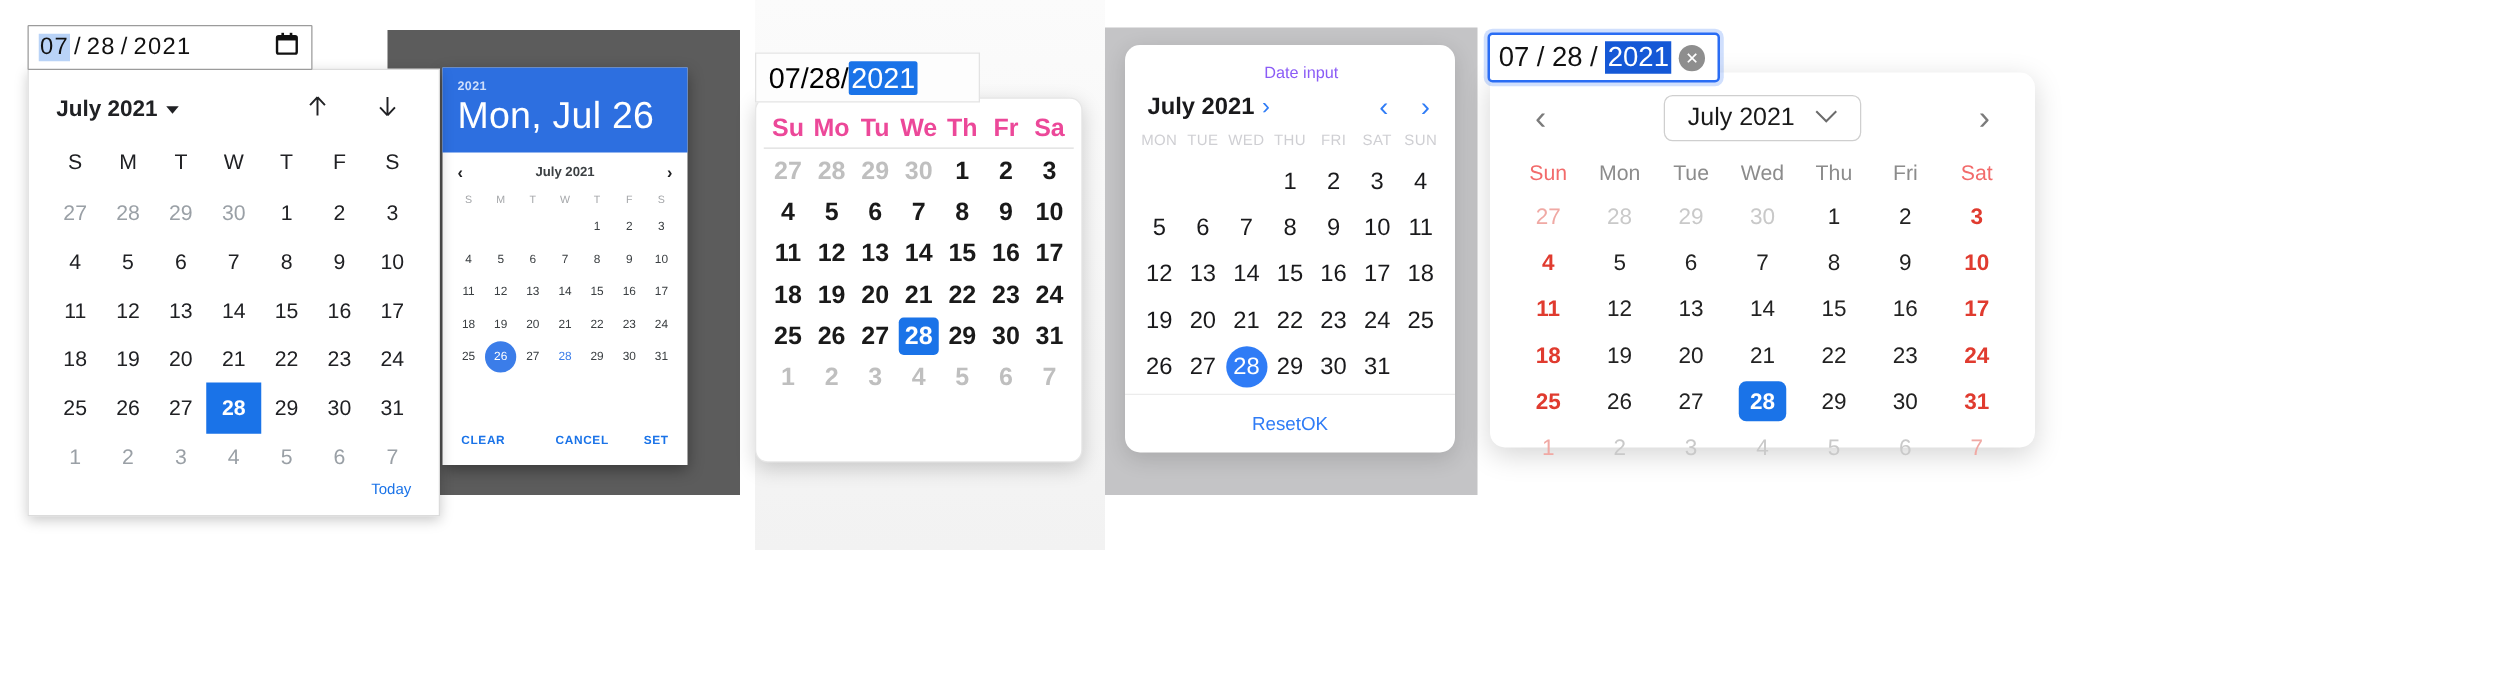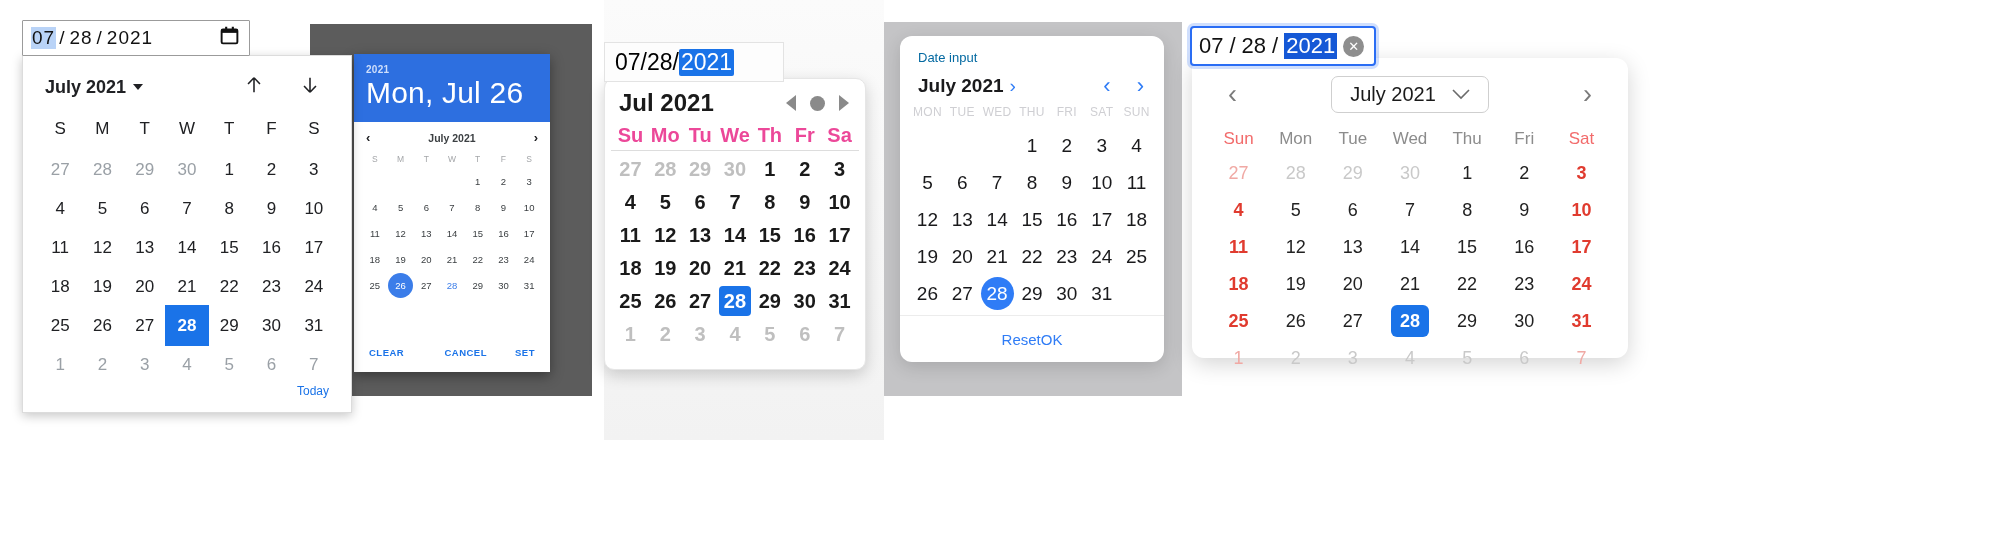--- a/index.html
+++ b/index.html
@@ -82,21 +82,21 @@
   #p3 .dowrow{padding:1px 2px 0 2px;border-bottom:1px solid #dddddd;}
   #p3 .dow{text-align:center;font-size:20px;font-weight:bold;color:#ec4899;height:30px;line-height:30px;}
   #p3 .days{padding:2px 2px 0 2px;}
   #p3 .day{text-align:center;font-size:20px;font-weight:bold;color:#1a1a1a;height:33px;line-height:33px;}
   #p3 .day.mute{color:#bfbfbf;}
   #p3 .day.sel span{display:inline-block;min-width:32px;height:30px;line-height:30px;border-radius:4px;background:#1a73e8;color:#fff;}
 
   
   #p4{left:884px;top:22px;width:298px;height:374px;background:#c4c4c6;}
   #p4 .card{position:absolute;left:16px;top:14px;width:264px;height:326px;background:#fff;border-radius:12px;box-shadow:0 5px 18px rgba(0,0,0,.14);}
-  #p4 .label{font-size:13px;color:#0369a1;padding:14px 0 0 18px;}
+  #p4 .label{font-size:13px;color:#8b5cf6;padding:14px 0 0 18px;text-align:center;}
   #p4 .nav{display:flex;align-items:center;justify-content:space-between;padding:10px 20px 0 18px;}
   #p4 .navt{font-size:19px;font-weight:bold;color:#1a1a1c;display:flex;align-items:center;gap:6px;}
   #p4 .bluechev{color:#2f7cf6;font-size:19px;font-weight:500;}
   #p4 .navbtns{display:flex;gap:26px;}
   #p4 .navbtn{color:#2f7cf6;font-size:22px;font-weight:300;line-height:1;}
   #p4 .grid7{padding:0 10px;}
   #p4 .dow{text-align:center;font-size:12px;color:#cfcfd3;height:30px;line-height:30px;letter-spacing:.3px;}
   #p4 .day{text-align:center;font-size:19px;color:#1a1a1c;height:37px;line-height:37px;}
   #p4 .day.sel span{display:inline-block;width:33px;height:33px;line-height:33px;border-radius:50%;background:#2f7cf6;color:#fff;}
   #p4 .foot{position:absolute;left:0;right:0;bottom:0;height:46px;border-top:1px solid #ececec;display:flex;align-items:center;justify-content:center;padding:0 18px;}
@@ -300,28 +300,20 @@
 
   <div class="panel" id="p3">
     <div class="inputbar">
       <span class="seg">07</span>
       <span class="slash">/</span>
       <span class="seg">28</span>
       <span class="slash">/</span>
       <span class="seg sel">2021</span>
     </div>
     <div class="drop">
-      <div class="dhead">
-        <span class="dtitle">Jul 2021</span>
-        <span class="navicons">
-          <span class="tri-l"></span>
-          <span class="dot"></span>
-          <span class="tri-r"></span>
-        </span>
-      </div>
       <div class="grid7 dowrow" id="p3-dow">
           <div class="dow">Su</div>
           <div class="dow">Mo</div>
           <div class="dow">Tu</div>
           <div class="dow">We</div>
           <div class="dow">Th</div>
           <div class="dow">Fr</div>
           <div class="dow">Sa</div>
         </div>
       <div class="grid7 days" id="p3-days">

